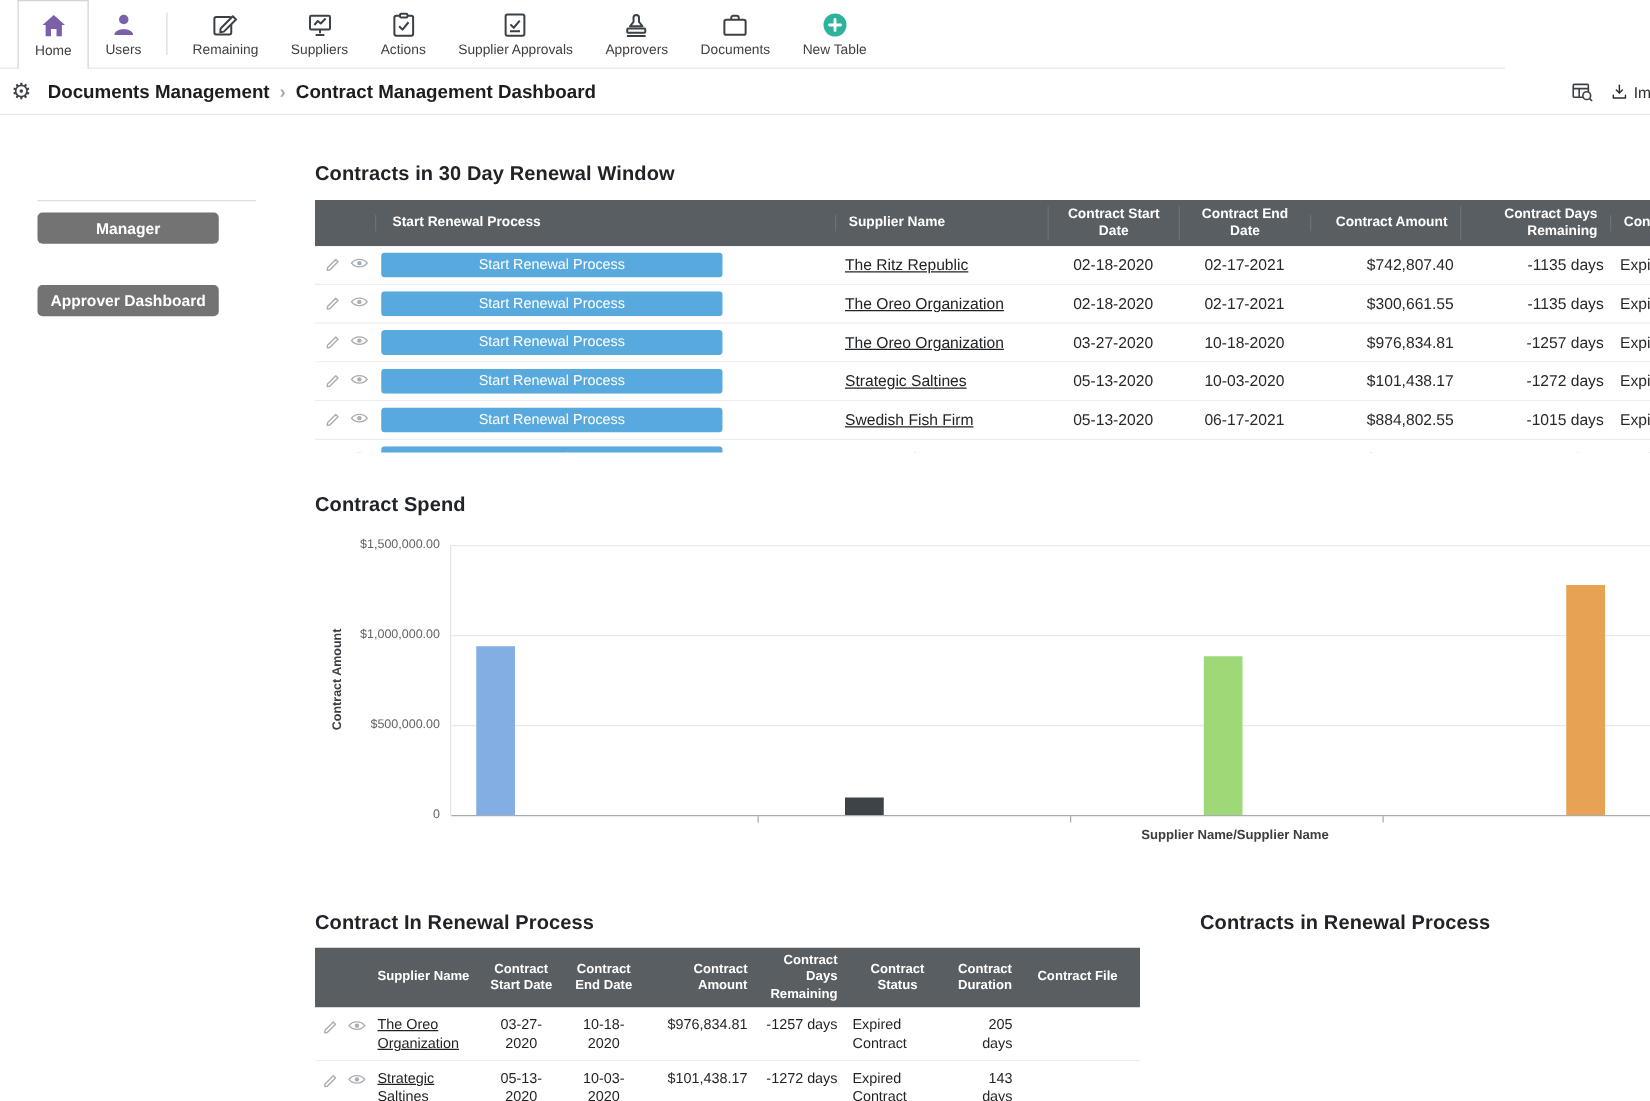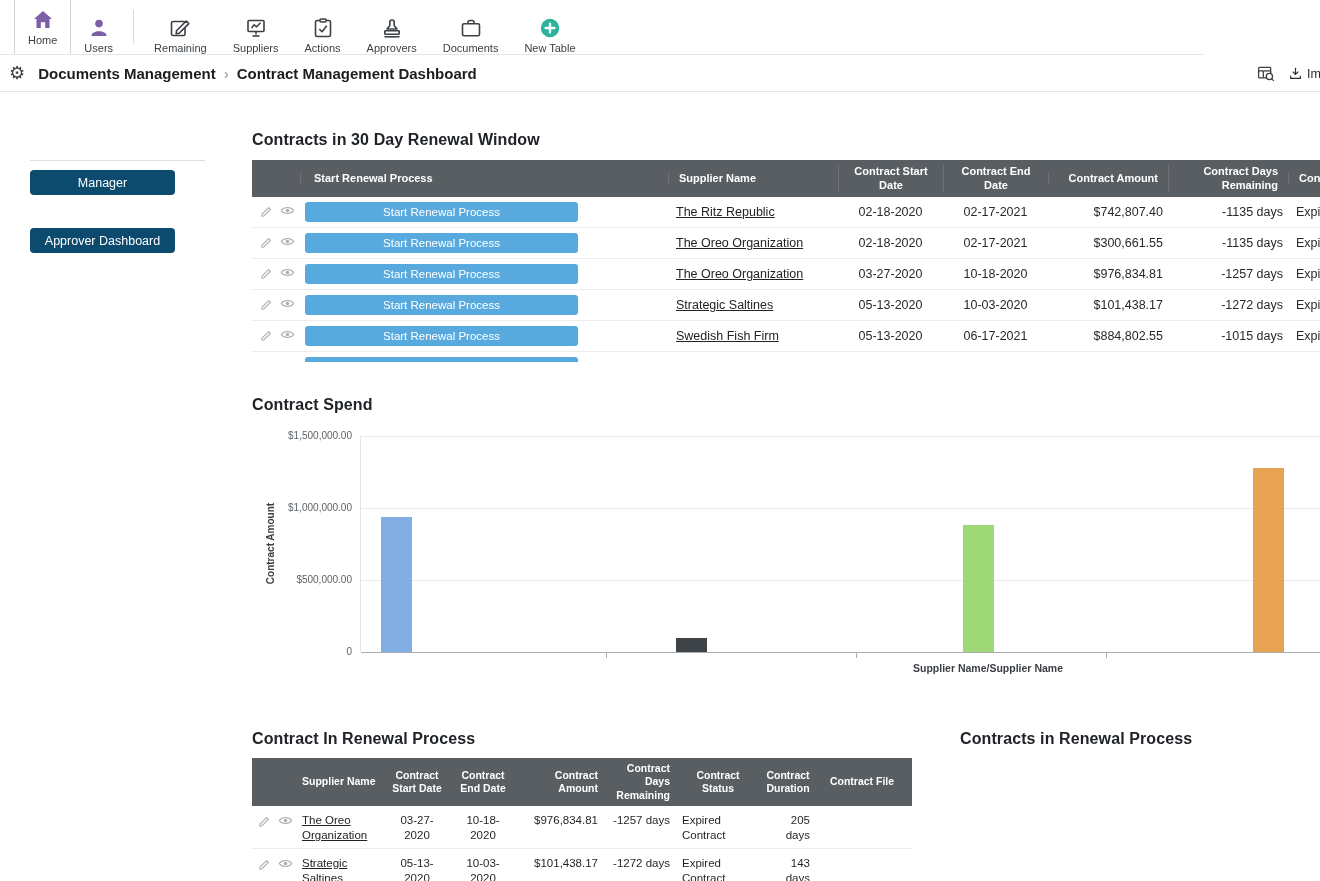--- a/index.html
+++ b/index.html
@@ -1,39 +1,39 @@
 <!DOCTYPE html>
 <html><head>
 <meta charset="utf-8">
 <style>
   *{margin:0;padding:0;box-sizing:border-box}
   html,body{width:1320px;height:881px}
   body{font-family:"Liberation Sans",sans-serif;background:#fff;position:relative;overflow:hidden;color:#1f2225}
 
   
-  .topnav{position:absolute;left:0;top:0;width:1204px;height:55px;background:#fff;border-bottom:1px solid #e4e7e9;display:flex;align-items:flex-end;padding-left:14px;z-index:4}
+  .topnav{position:absolute;left:0;top:0;width:1204px;height:55px;background:#fff;border-bottom:1px solid #e4e7e9;display:flex;align-items:center;padding-left:14px;z-index:4}
   .navtab{display:flex;flex-direction:column;align-items:center;justify-content:center;gap:2px;padding:0 13px;cursor:pointer}
   .navtab .nlabel{font-size:11px;color:#3a3f44;white-space:nowrap}
   .navtab.active{border:1px solid #d2d6d9;border-bottom:none;background:#fff;height:55px}
   .navicon{width:24px;height:24px;display:block}
   .navdiv{width:1px;height:34px;background:#d9dcdf;align-self:center;margin:0 7px}
 
   
   .crumbbar{position:absolute;left:0;top:55px;width:1320px;height:37px;border-bottom:1px solid #e4e7e9;display:flex;align-items:center;background:#fff}
   .gear{font-size:18px;color:#3f4447;margin:0 13px 0 9px;cursor:pointer;line-height:1}
   .crumb-root,.crumb-cur{font-size:15px;font-weight:bold;color:#1b1d1f}
   .crumb-root{cursor:pointer}
   .crumb-sep{color:#a7adb2;margin:0 8px;font-size:15px;font-weight:bold}
   .crumb-icons{position:absolute;left:1256px;top:55px;height:37px;display:flex;align-items:center;gap:13px;z-index:5}
   .cicon{width:19px;height:19px;display:block;cursor:pointer}
   .imp{display:flex;align-items:center;gap:4px;font-size:12.5px;color:#2a2d30;cursor:pointer;white-space:nowrap}
 
   
   .side-sep{position:absolute;left:30px;top:160px;width:175px;height:1px;background:#dcdfe2}
-  .sbtn{position:absolute;left:30px;width:145px;height:25px;background:#0c4a6e;border-radius:4px;color:#fff;font-size:12.5px;font-weight:normal;display:flex;align-items:center;justify-content:center;cursor:pointer}
+  .sbtn{position:absolute;left:30px;width:145px;height:25px;background:#737373;border-radius:4px;color:#fff;font-size:12.5px;font-weight:bold;display:flex;align-items:center;justify-content:center;cursor:pointer}
   .sbtn.b1{top:170px}.sbtn.b2{top:228px}
 
   
   .h2t{position:absolute;font-size:16px;font-weight:bold;color:#202327;letter-spacing:.1px}
   #t1-title{left:252px;top:131px}
   #chart-title{left:252px;top:396px}
   #t2-title{left:252px;top:730px}
   #panel-title{left:960px;top:730px}
 
   
@@ -118,20 +118,30 @@
   </div>
   <div class="navtab">
     <span>
         <svg class="navicon" viewBox="0 0 24 24" fill="none" stroke="#3c4146" stroke-width="1.6" stroke-linejoin="round">
           <rect x="4.5" y="4.5" width="15" height="16" rx="1.5"></rect>
           <rect x="9" y="3" width="6" height="3" rx="1" fill="#fff"></rect>
           <path d="M8.3 13 L11 15.7 L15.8 9.8"></path>
         </svg>
       </span>
     <span class="nlabel">Actions</span>
+  </div>
+  <div class="navtab">
+    <span>
+        <svg class="navicon" viewBox="0 0 24 24" fill="none" stroke="#3c4146" stroke-width="1.6" stroke-linejoin="round">
+          <rect x="4.5" y="3.5" width="15" height="17" rx="1.5"></rect>
+          <path d="M8.3 11.5 L11 14.2 L15.8 8.5"></path>
+          <line x1="8" y1="17" x2="16" y2="17"></line>
+        </svg>
+      </span>
+    <span class="nlabel">Supplier Approvals</span>
   </div>
   <div class="navtab">
     <span>
         <svg class="navicon" viewBox="0 0 24 24" fill="none" stroke="#3c4146" stroke-width="1.6" stroke-linejoin="round">
           <path d="M9.8 9.5 V6.2 a2.2 2.2 0 0 1 4.4 0 V9.5 L17 13 H7 Z"></path>
           <rect x="4.8" y="14.8" width="14.4" height="3.4" rx="0.6"></rect>
           <line x1="4.5" y1="20.8" x2="19.5" y2="20.8"></line>
         </svg>
       </span>
     <span class="nlabel">Approvers</span>

